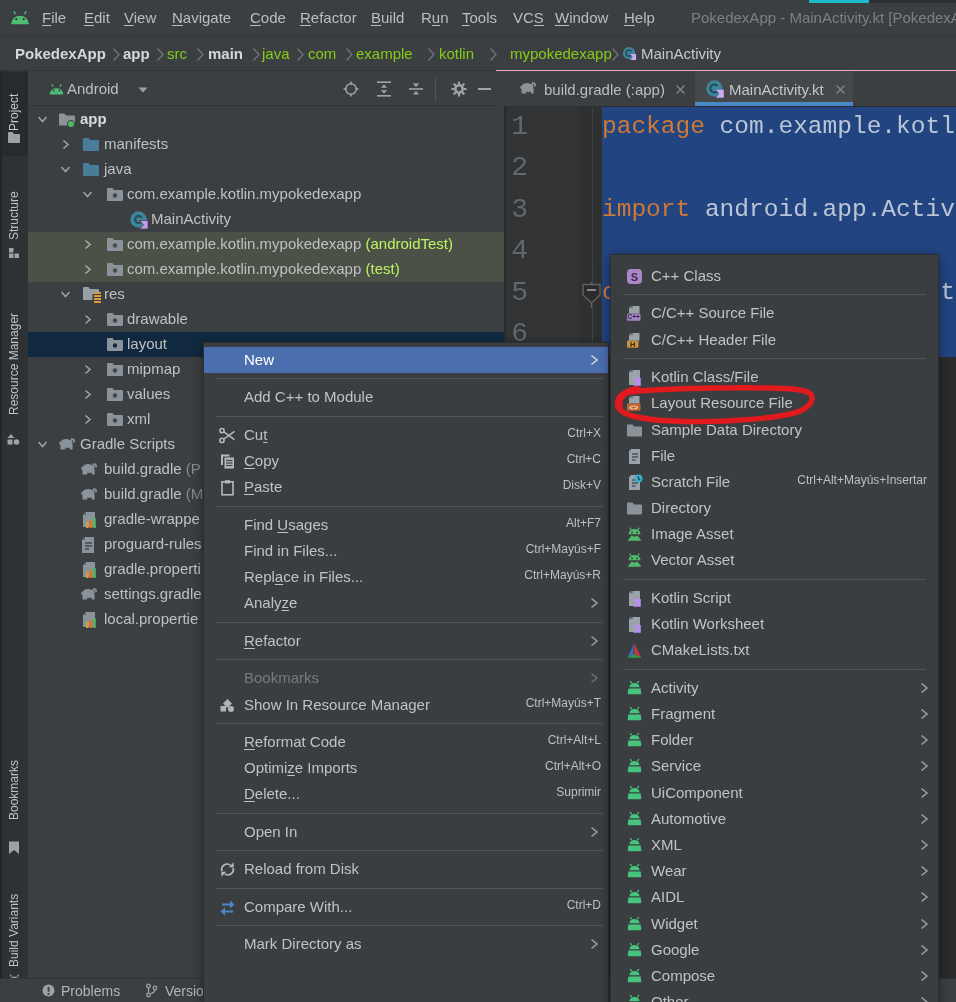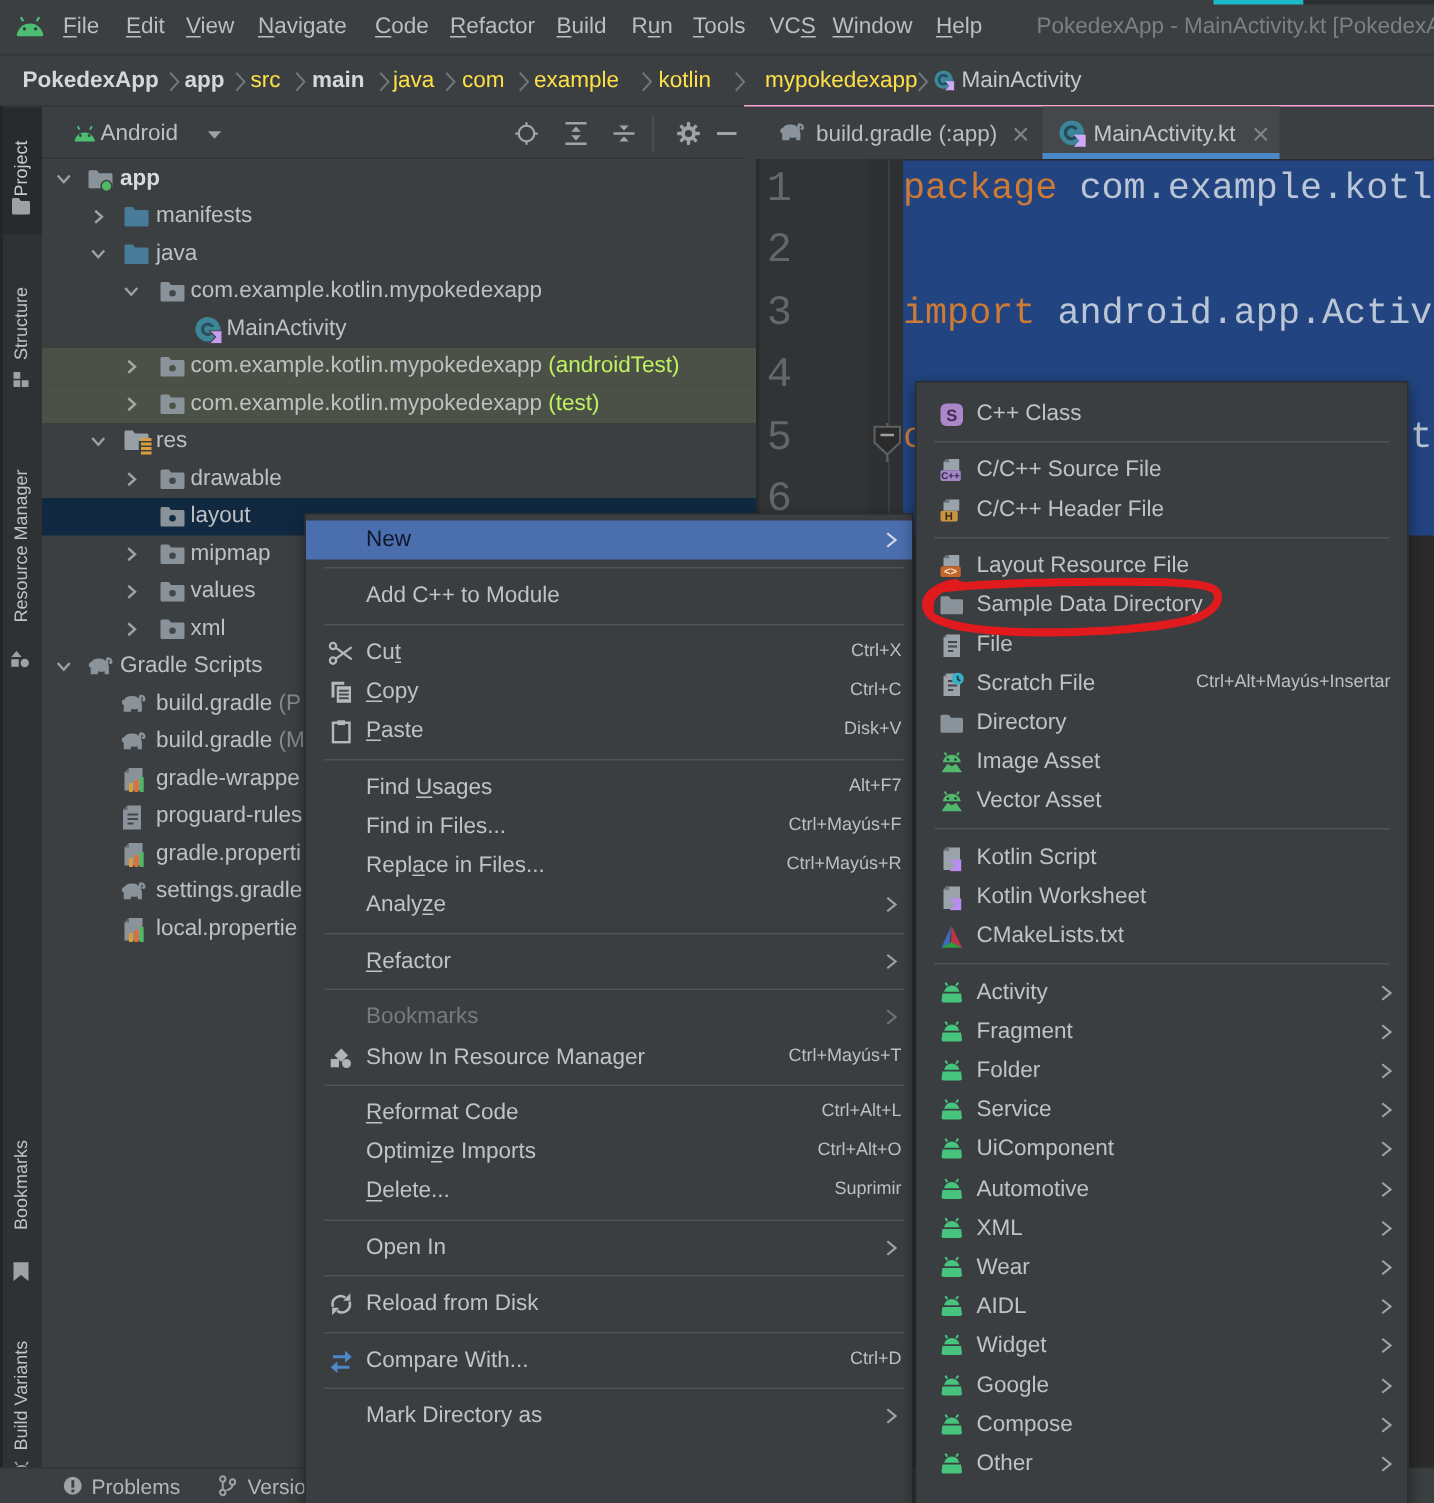--- a/index.html
+++ b/index.html
@@ -9,21 +9,21 @@
 .abs { position:absolute; }
 u { text-underline-offset:2px; text-decoration-thickness:1px; }
 
 
 #menubar { position:absolute; left:0; top:0; width:956px; height:36px; background:#3c3f41; }
 #menubar .mi { position:absolute; top:9px; font-size:15px; color:#bbbdbf; white-space:nowrap; }
 #teal { position:absolute; left:809px; top:0; width:60px; height:3px; background:#1cb9c8; }
 #tealdark { position:absolute; left:869px; top:0; width:87px; height:3px; background:#2d3033; }
 #title { position:absolute; left:691px; top:9px; font-size:15px; color:#7c8084; white-space:nowrap; }
 #crumbs { position:absolute; left:0; top:36px; width:956px; height:34px; background:#3c3f41; border-top:1px solid #333638; }
-#crumbs .c { position:absolute; top:8px; font-size:15px; color:#fde047; white-space:nowrap; }
+#crumbs .c { position:absolute; top:8px; font-size:15px; color:#84cc16; white-space:nowrap; }
 #crumbs .b { color:#d5d7d9; font-weight:bold; }
 #crumbs .w { color:#c6c8ca; }
 #toolbar { position:absolute; left:28px; top:70px; width:468px; height:36px; background:#3c3f41; border-top:1px solid #333638; border-bottom:1px solid #323537; }
 
 
 #strip { position:absolute; left:0; top:70px; width:28px; height:908px; background:#2f3235; border-top:1px solid #333638; }
 .vlab { position:absolute; font-size:12px; color:#c0c2c4; white-space:nowrap; transform:rotate(-90deg); transform-origin:center; }
 
 
 #tabbar { position:absolute; left:496px; top:70px; width:460px; height:36px; background:#3c3f41; border-top:1px solid #f9a8d4; }
@@ -54,21 +54,21 @@
 .mrow .sc { position:absolute; right:7px; top:4px; font-size:12px; color:#bdbfc1; white-space:nowrap; }
 .mrow .arr { position:absolute; right:7px; top:6px; width:14px; height:14px; }
 .msep { height:1px; background:#515355; margin:5px 5px 5.3px 12px; }
 .mico { position:absolute; left:15px; top:5px; width:17px; height:17px; }
 #mainmenu { left:203px; top:342px; width:406px; height:700px; padding-top:4px; }
 #submenu { left:610px; top:254px; width:329px; height:788px; padding-top:8px; z-index:11; }
 #submenu .lbl { left:40px; }
 #submenu .sc { right:11px; }
 #submenu .msep { margin-right:12px; }
 .hl { background:#4b6eaf; }
-.hl .lbl { color:#0f172a; }
+.hl .lbl { color:#ffffff; }
 
 
 #status { position:absolute; left:0; top:978px; width:956px; height:24px; background:#3c3f41; border-top:1px solid #323537; }
 #status .st { position:absolute; top:4px; font-size:14px; color:#b3b5b7; white-space:nowrap; }
 </style>
 </head>
 <body>
 <div id="app">
 
   <svg width="0" height="0" style="position:absolute">
@@ -677,20 +677,28 @@
           <path d="M5 1 L13.5 1 L13.5 8.5 L3 8.5 L3 3 Z" fill="#9aa3aa"></path>
           <path d="M3 3.2 L6.8 3.2 L6.8 1 L4.8 1 L3 3 Z" fill="#6a7076"></path>
           <rect x="1" y="8.5" width="11.5" height="7.2" rx="1.2" fill="#c79445"></rect>
           <text x="6.6" y="14.6" text-anchor="middle" font-family="Liberation Sans" font-size="7.5" font-weight="bold" fill="#3c2c10">H</text>
         </svg>
       <span class="lbl">C/C++ Header File</span>
       </div>
     <div class="msep"></div>
     <div class="mrow">
       <svg class="mico" viewBox="0 0 17 17">
+          <path d="M5 1 L14 1 L14 16 L3 16 L3 3 Z" fill="#9aa3aa"></path>
+          <path d="M3 3.2 L6.8 3.2 L6.8 1 L4.8 1 L3 3 Z" fill="#6a7076"></path>
+          <path d="M7 9 L14.8 9 L14.8 16.8 L7 16.8 L11.2 12.9 Z" fill="#bb8df2"></path>
+        </svg>
+      <span class="lbl">Kotlin Class/File</span>
+      </div>
+    <div class="mrow">
+      <svg class="mico" viewBox="0 0 17 17">
           <path d="M5 1 L13.5 1 L13.5 8.5 L3 8.5 L3 3 Z" fill="#9aa3aa"></path>
           <path d="M3 3.2 L6.8 3.2 L6.8 1 L4.8 1 L3 3 Z" fill="#6a7076"></path>
           <rect x="1" y="8.5" width="13.5" height="7.2" rx="1.2" fill="#c4662c"></rect>
           <text x="7.7" y="14.6" text-anchor="middle" font-family="Liberation Sans" font-size="7.5" font-weight="bold" fill="#f3e3d3">&lt;&gt;</text>
         </svg>
       <span class="lbl">Layout Resource File</span>
       </div>
     <div class="mrow">
       <svg class="mico" viewBox="0 0 17 17">
           <path d="M1 3.5 Q1 2.5 2 2.5 L6.5 2.5 L8 4.5 L15 4.5 Q16 4.5 16 5.5 L16 13.5 Q16 14.5 15 14.5 L2 14.5 Q1 14.5 1 13.5 Z" fill="#8b939a"></path>

